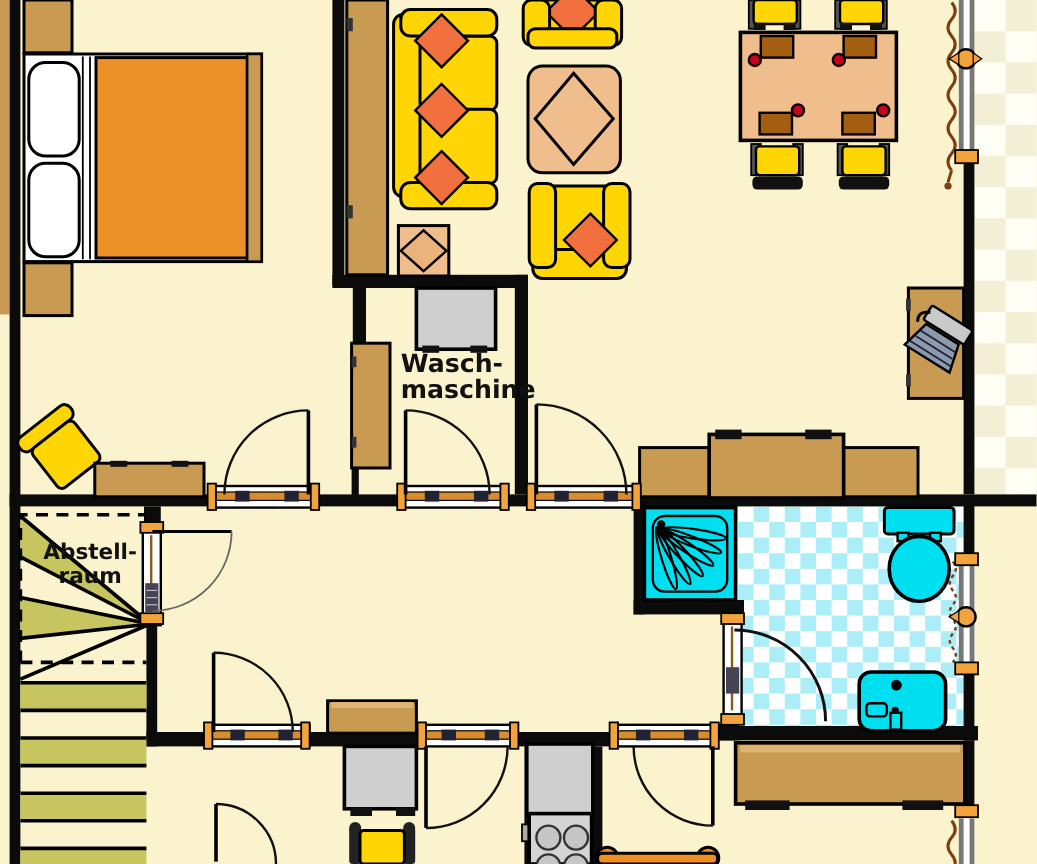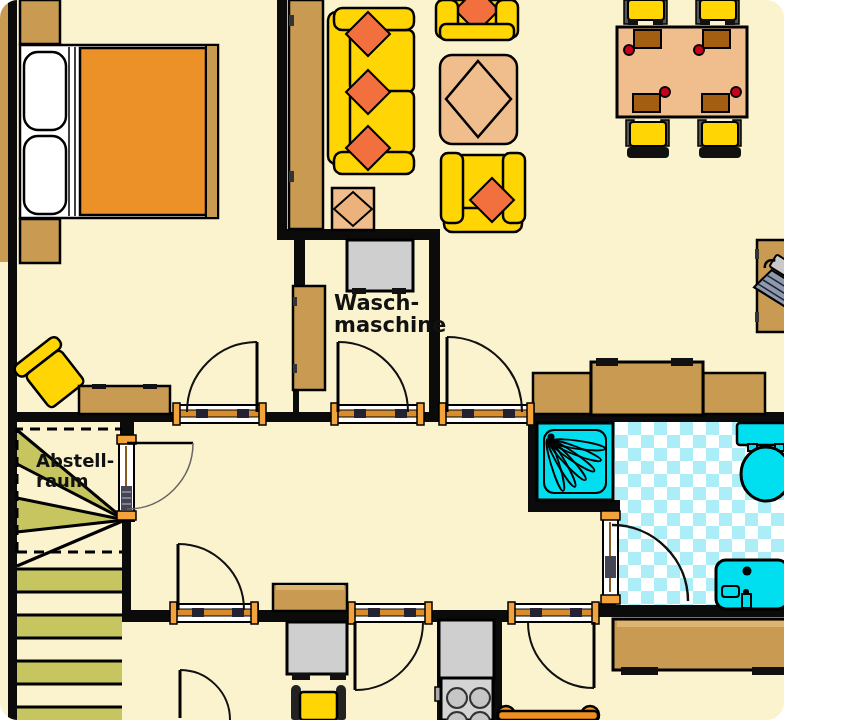--- a/index.html
+++ b/index.html
@@ -1,22 +1,22 @@
 <!DOCTYPE html>
 <html style="--c-floor: #FBF3CE; --c-wall: #0B0B0B; --c-wood: #C89A52; --c-wood_light: #DDB471; --c-yellow: #FFD503; --c-cushion: #F2703E; --c-tan_table: #F0BE8D; --c-mat_brown: #A35E11; --c-mattress: #EC9127; --c-appliance_gray: #CFCFCF; --c-cyan: #00DFF0; --c-tile_cyan: #ACEEF8; --c-olive: #C6C55F; --c-checker_pale: #F2EFD4; --c-checker_white: #FFFEF4; --c-threshold_bar: #D98C2B; --c-knob_orange: #F2A33C; --c-curtain: #7B3F10; --c-red_dot: #C9001B; --c-chair_post: #555555; --c-dark: #111111;"><head>
 <meta charset="utf-8">
 <style>
   html,body{margin:0;padding:0;background:#fff;}
-  .stage{position:relative;width:784px;height:720px;background:var(--c-floor,#FBF3CE);overflow:hidden;
-         font-family:"DejaVu Sans", sans-serif;border-radius:18px;}
+  .stage{position:relative;width:864px;height:720px;background:var(--c-floor,#FBF3CE);overflow:hidden;
+         font-family:"DejaVu Sans", sans-serif;}
   .stage svg{position:absolute;left:0;top:0;}
   .plan-label{position:absolute;font-weight:700;color:#111;white-space:nowrap;z-index:5;}
   .plan-label div{display:block;}
   .wasch{left:334px;top:292px;font-size:21px;line-height:22px;}
-  .abstell{left:36px;top:451px;font-size:18px;line-height:20px;}
+  .abstell{left:36px;top:451px;font-size:18px;line-height:20px;text-align:center;}
   
   .cwall{fill:var(--c-wall,#0B0B0B)}
   .cwood{fill:var(--c-wood,#C89A52)}
   .cwoodl{fill:var(--c-wood_light,#DDB471)}
   .cyel{fill:var(--c-yellow,#FFD503)}
   .ccus{fill:var(--c-cushion,#F2703E)}
   .ctan{fill:var(--c-tan_table,#F0BE8D)}
   .cmatb{fill:var(--c-mat_brown,#A35E11)}
   .cmatt{fill:var(--c-mattress,#EC9127)}
   .cgray{fill:var(--c-appliance_gray,#CFCFCF)}

